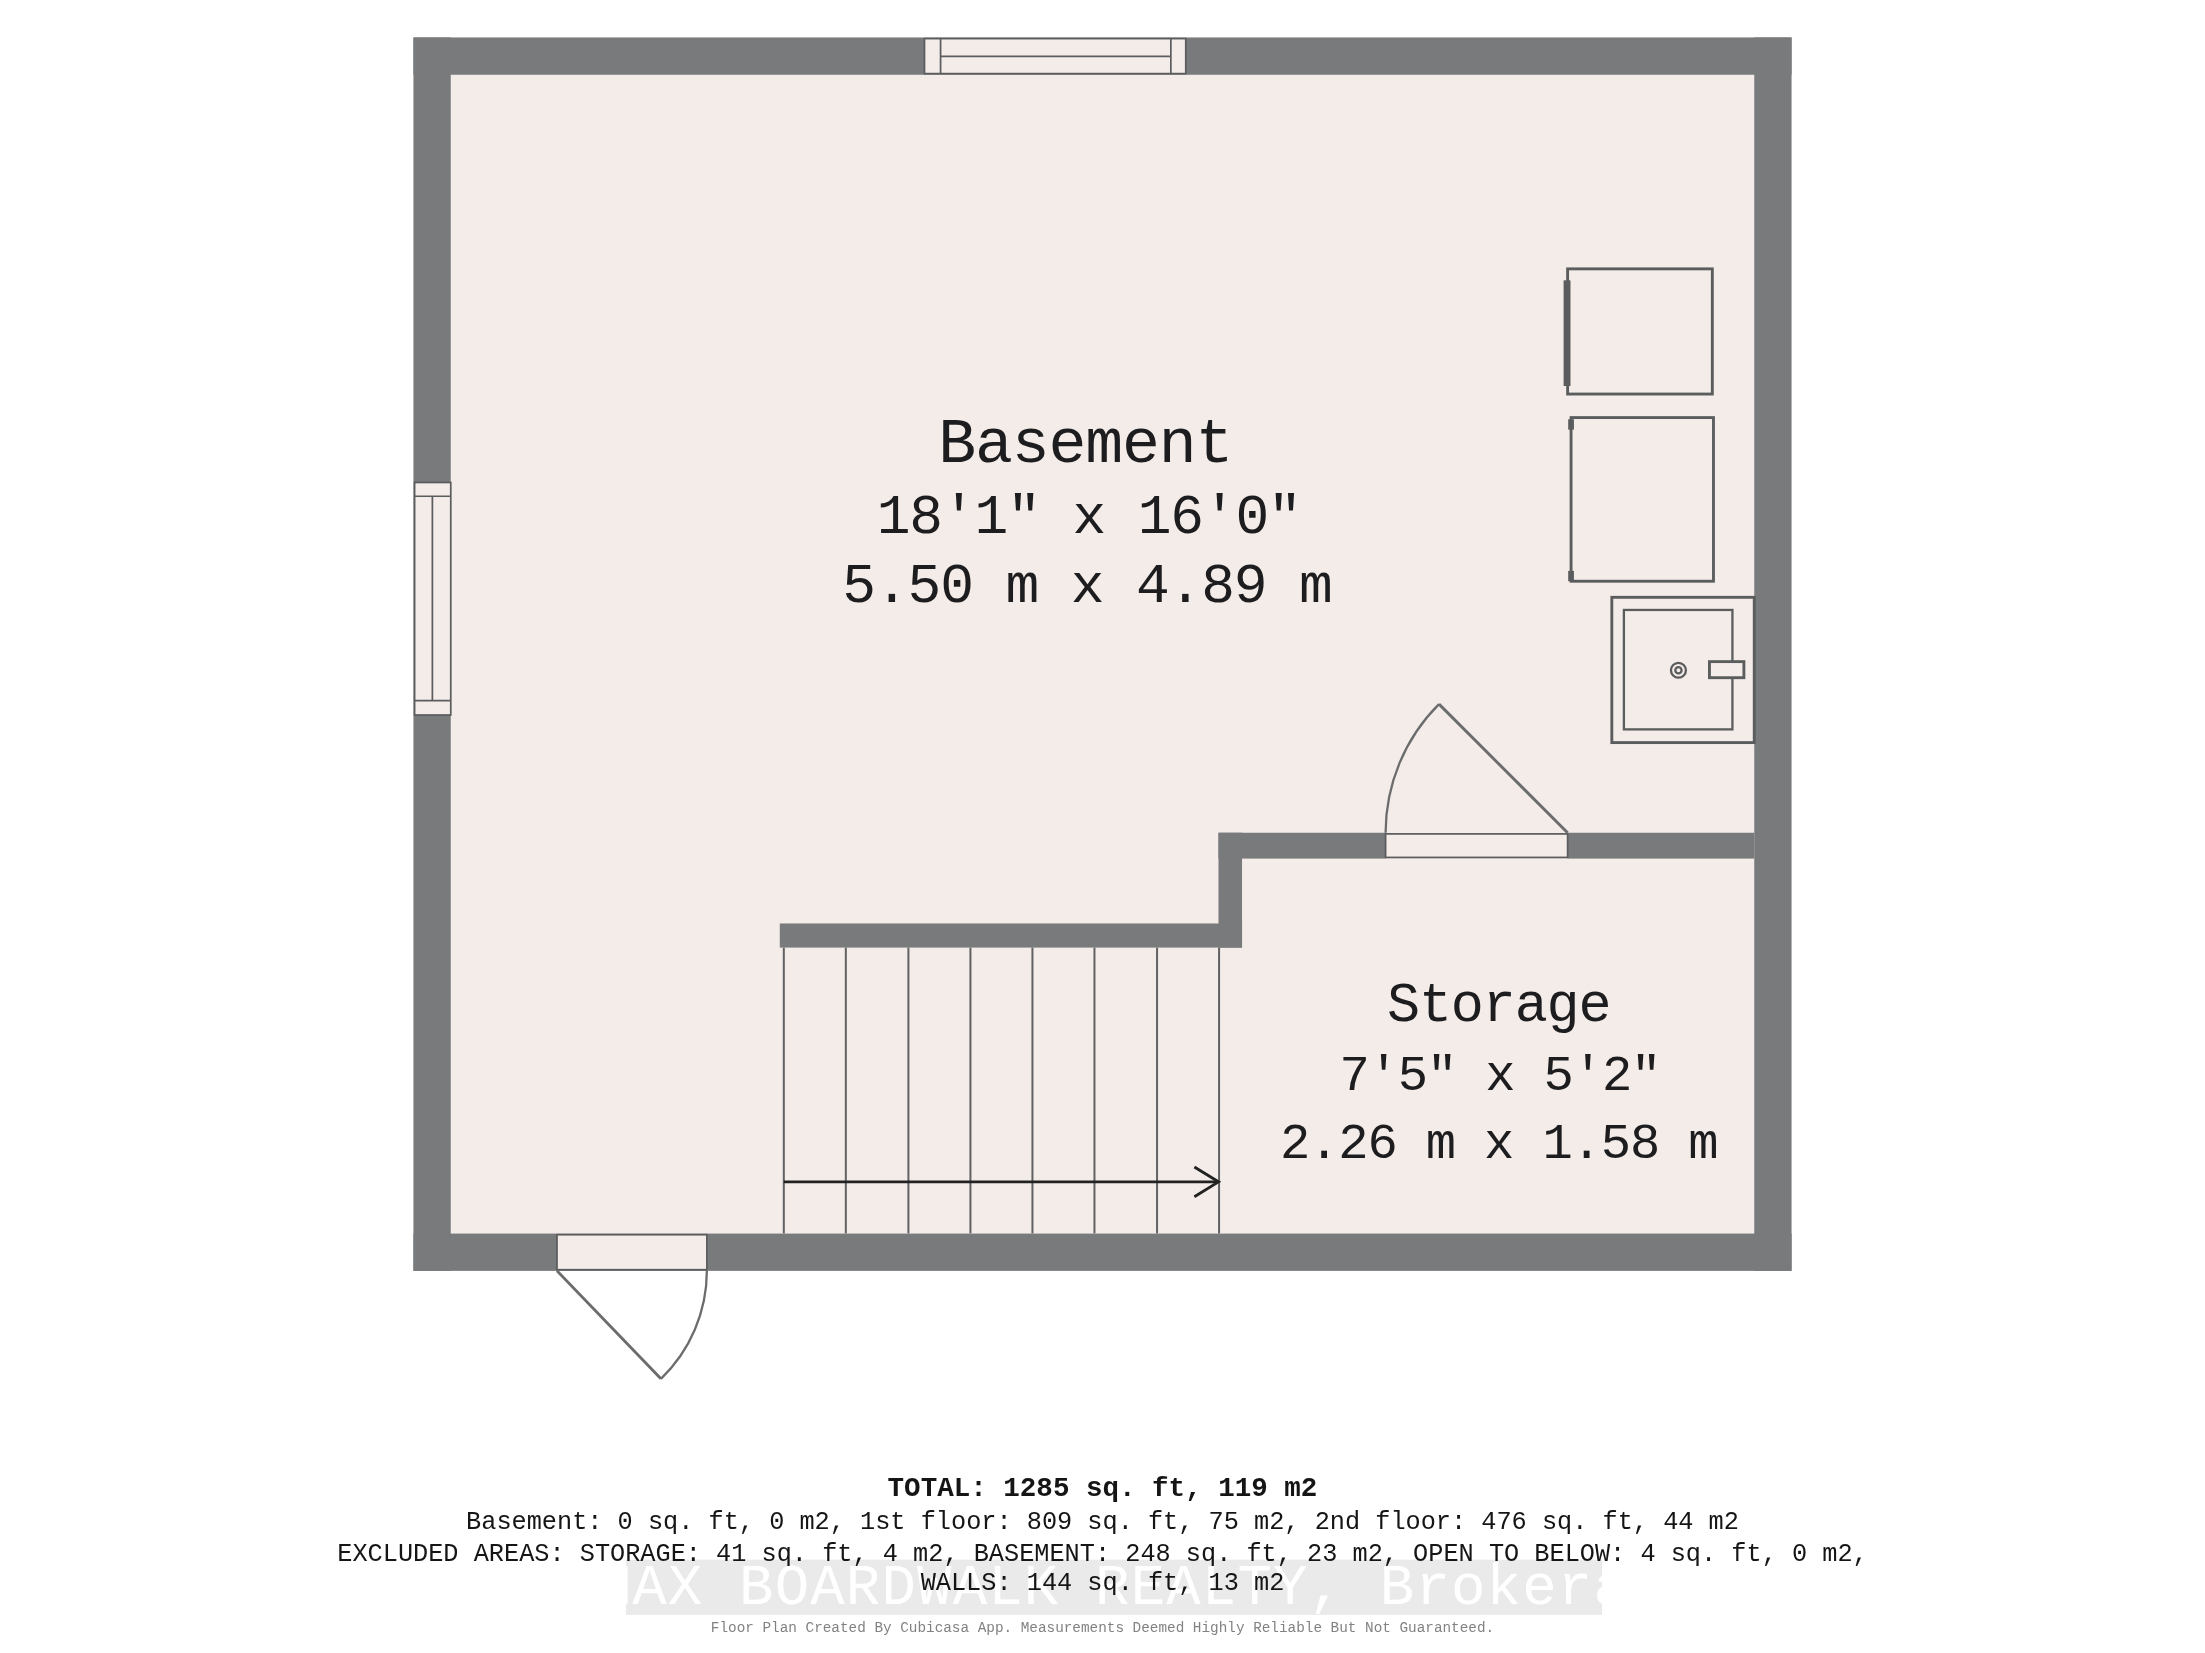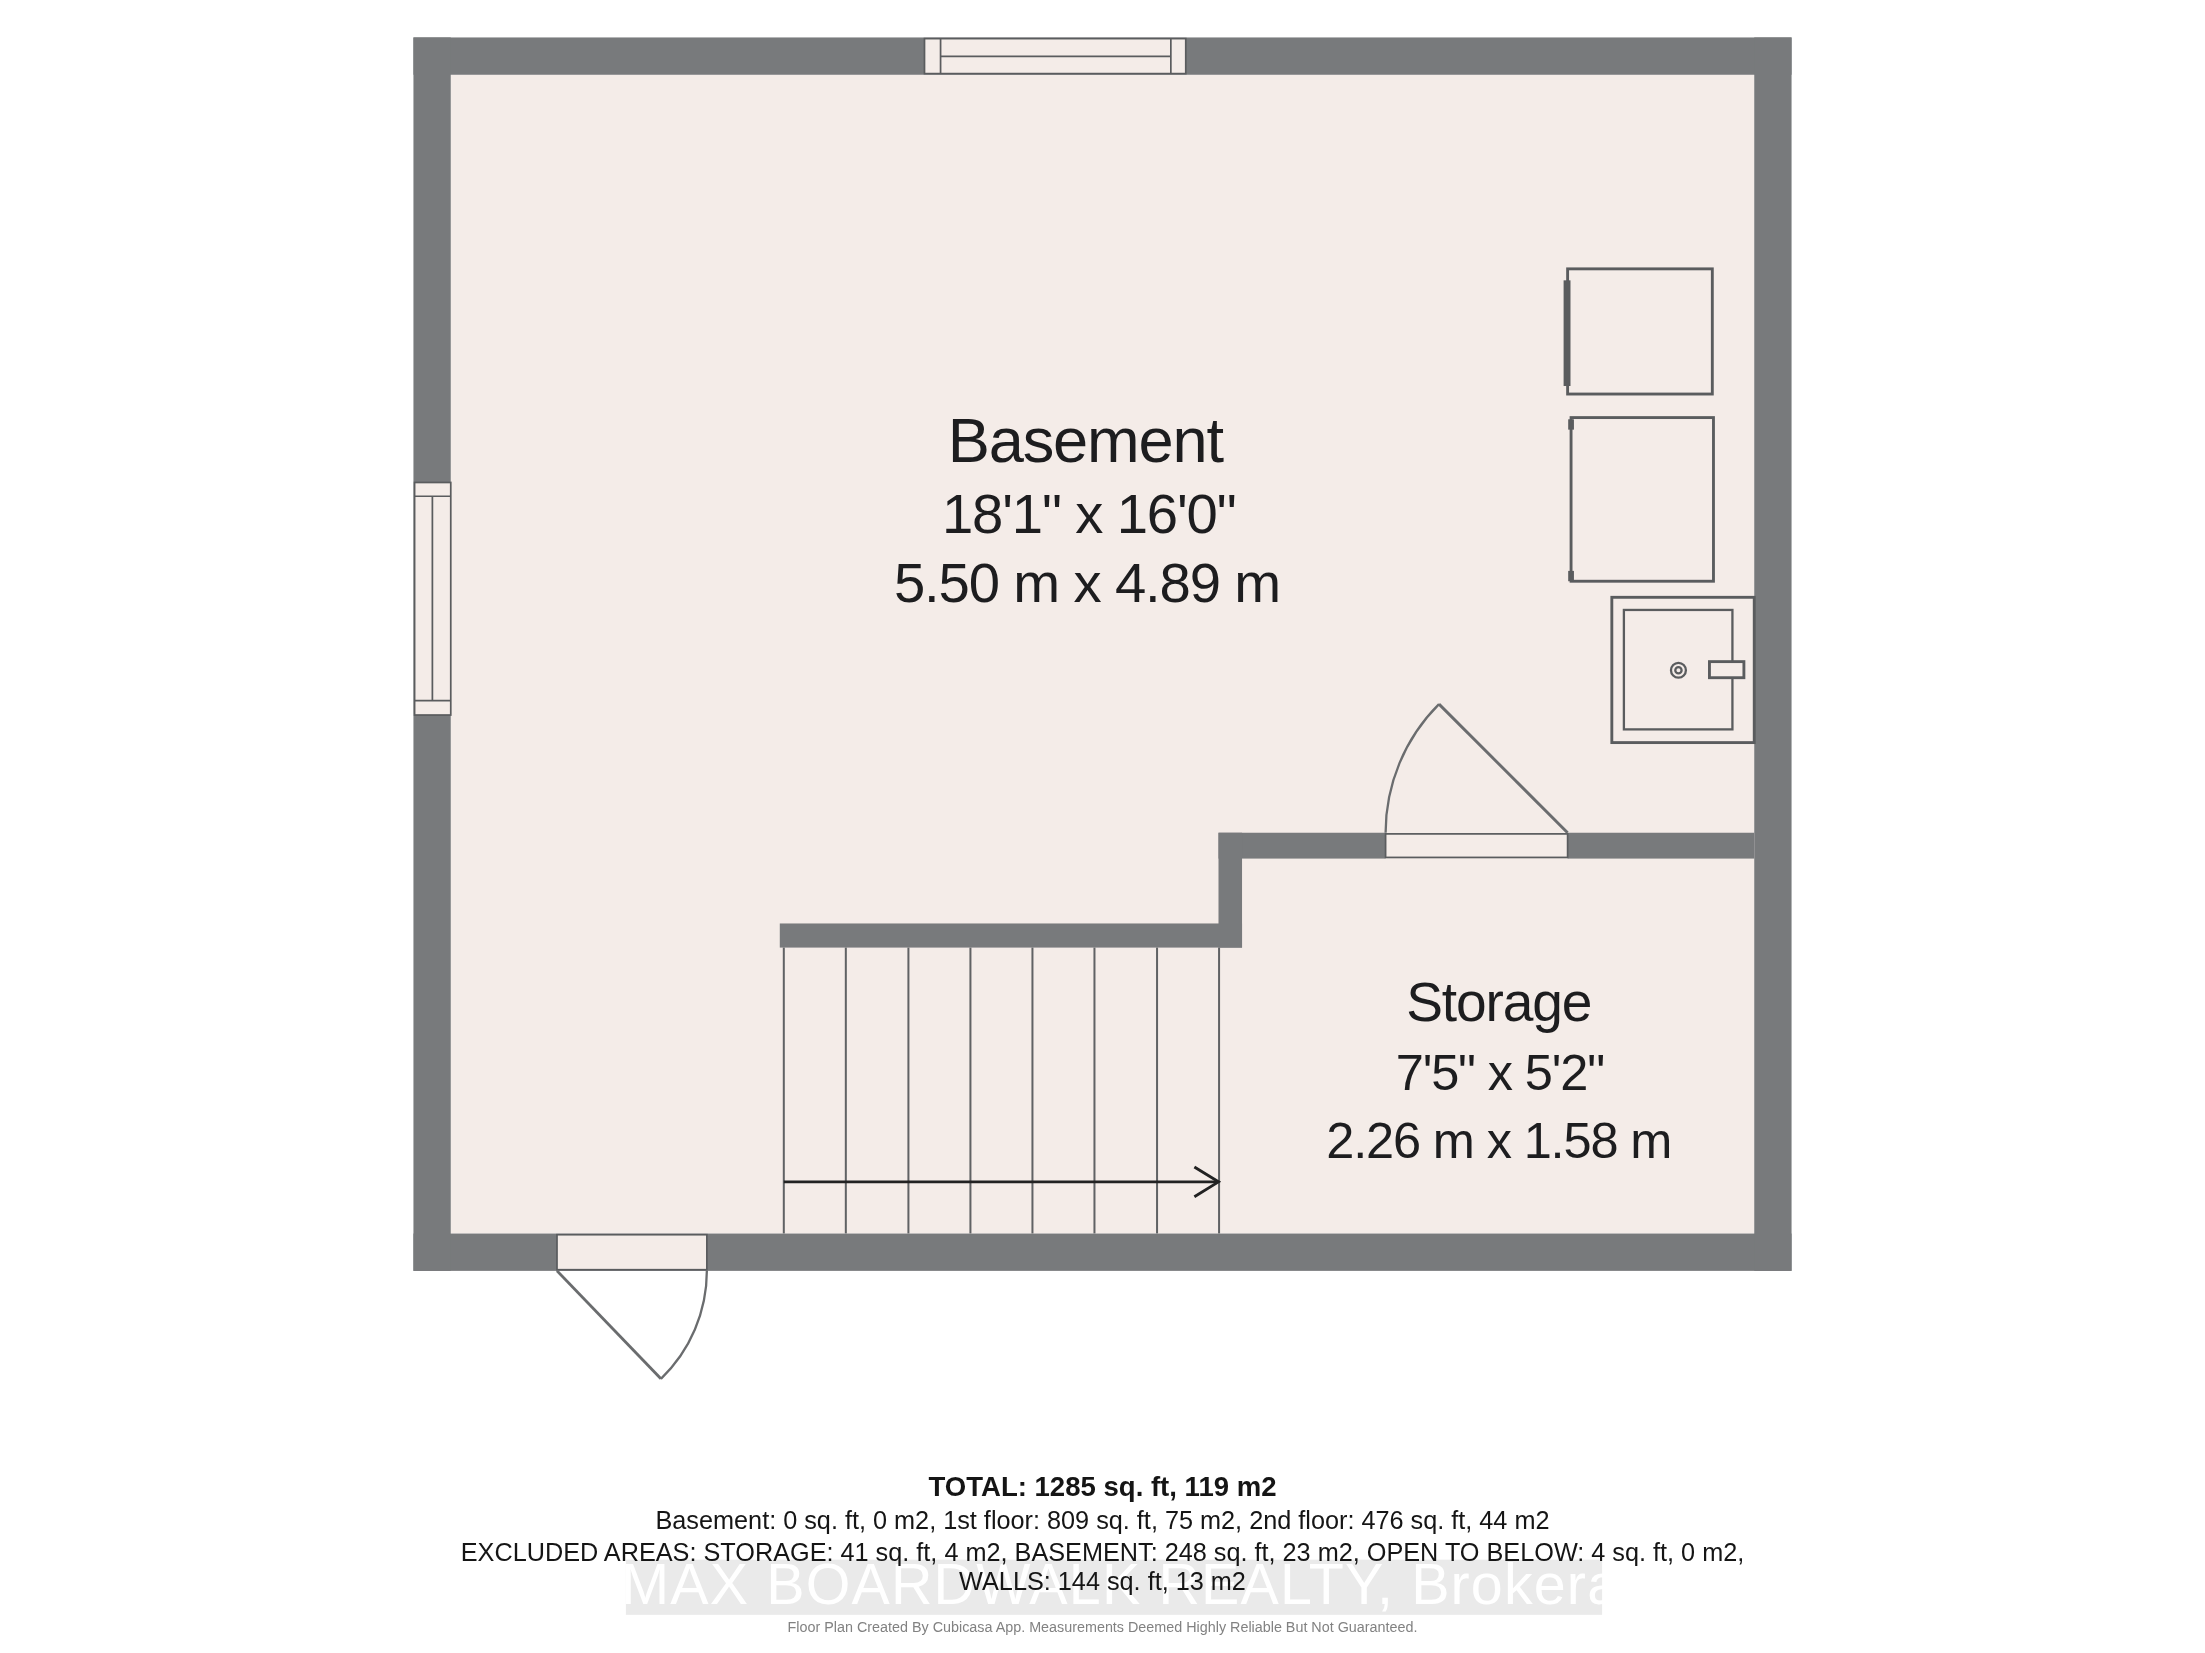--- a/index.html
+++ b/index.html
@@ -7,21 +7,21 @@
     --floor:#f4ece8;
     --line:#5a5c5e;
     --text:#1d1d1f;
     --summary:#151515;
     --watermark_strip:#e8e8e8;
     --watermark_text:#ffffff;
     --footer:#828282;
     --arrow:#222222;
   }
   html,body{margin:0;padding:0;background:#ffffff;}
-  .page{position:relative;width:2049px;height:1654px;background:#ffffff;font-family:Liberation Sans, sans-serif;}
+  .page{position:relative;width:2049px;height:1654px;background:#ffffff;font-family:Liberation Mono, monospace;}
   svg{display:block}
   .floor{fill:var(--floor);}
   .wall{fill:var(--wall);}
   .fixture{fill:var(--floor);stroke:var(--line);stroke-width:5;}
   .fixture-thin{fill:none;stroke:var(--line);stroke-width:4;}
   .fixture-solid{fill:var(--line);}
   .recess{fill:var(--floor);stroke:var(--line);stroke-width:3;}
   .winline{stroke:var(--line);stroke-width:3;fill:none;}
   .tread{stroke:#606264;stroke-width:3.5;}
   .arrow{stroke:var(--arrow);stroke-width:5;fill:none;}

